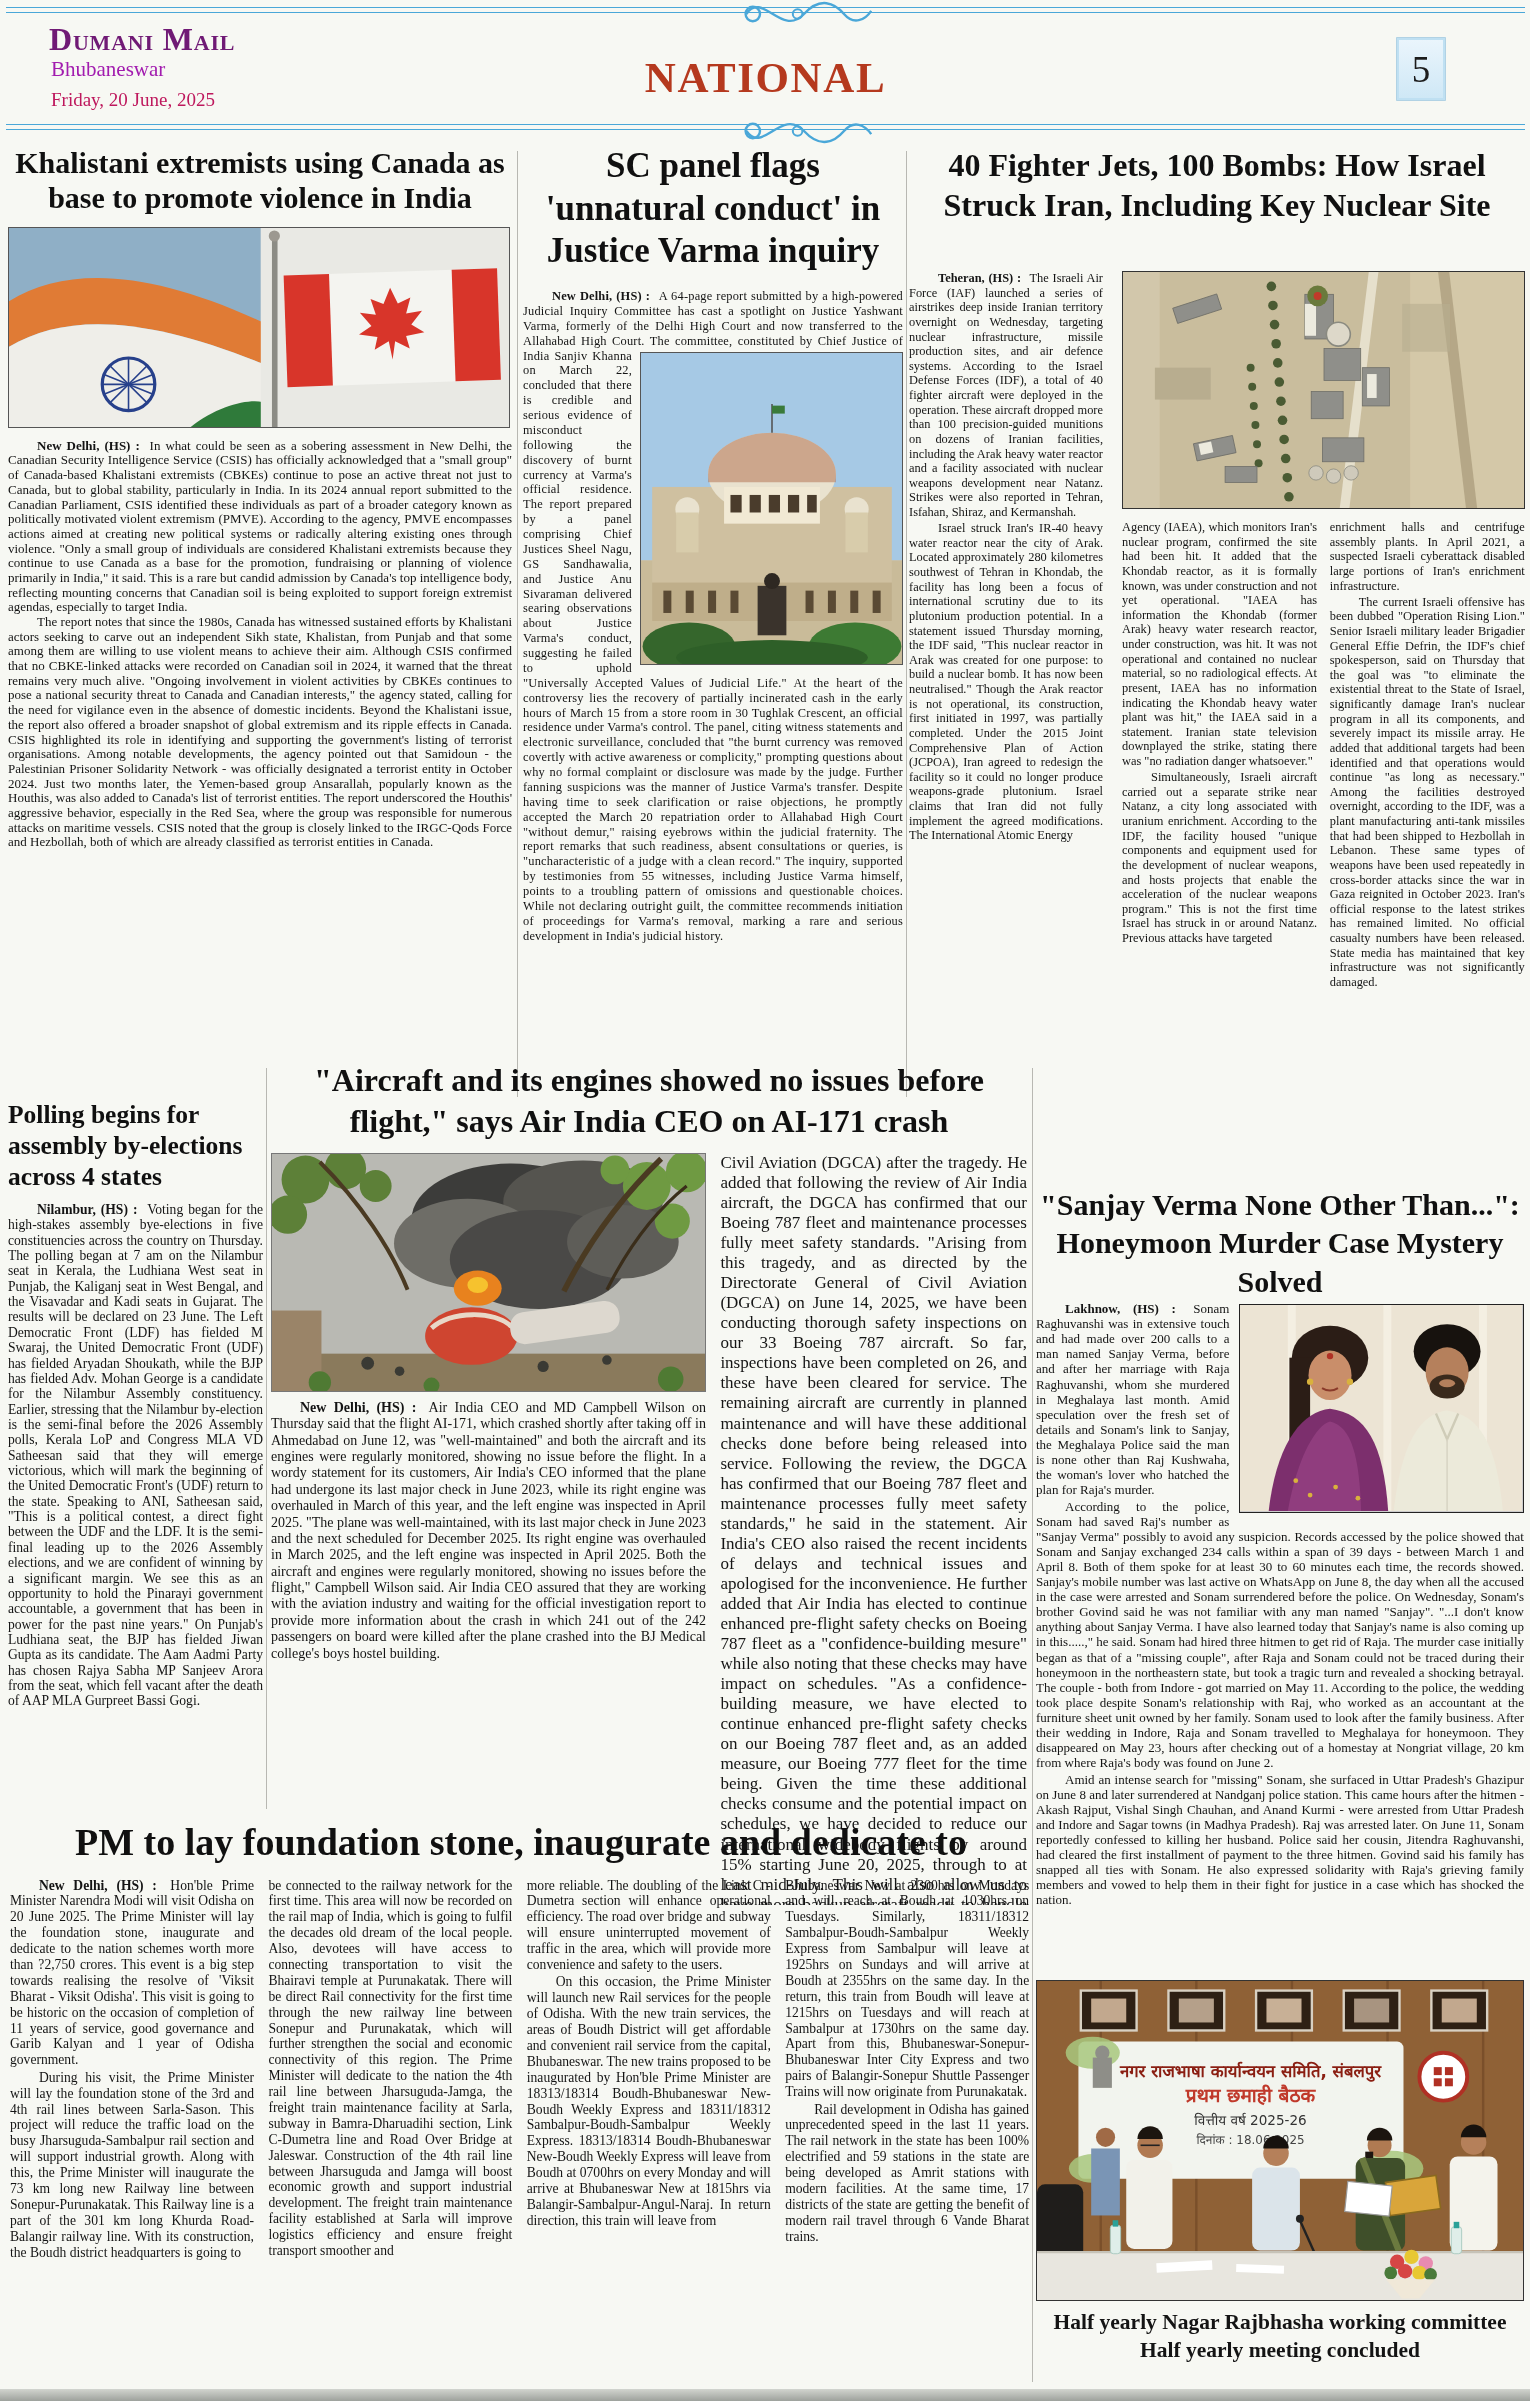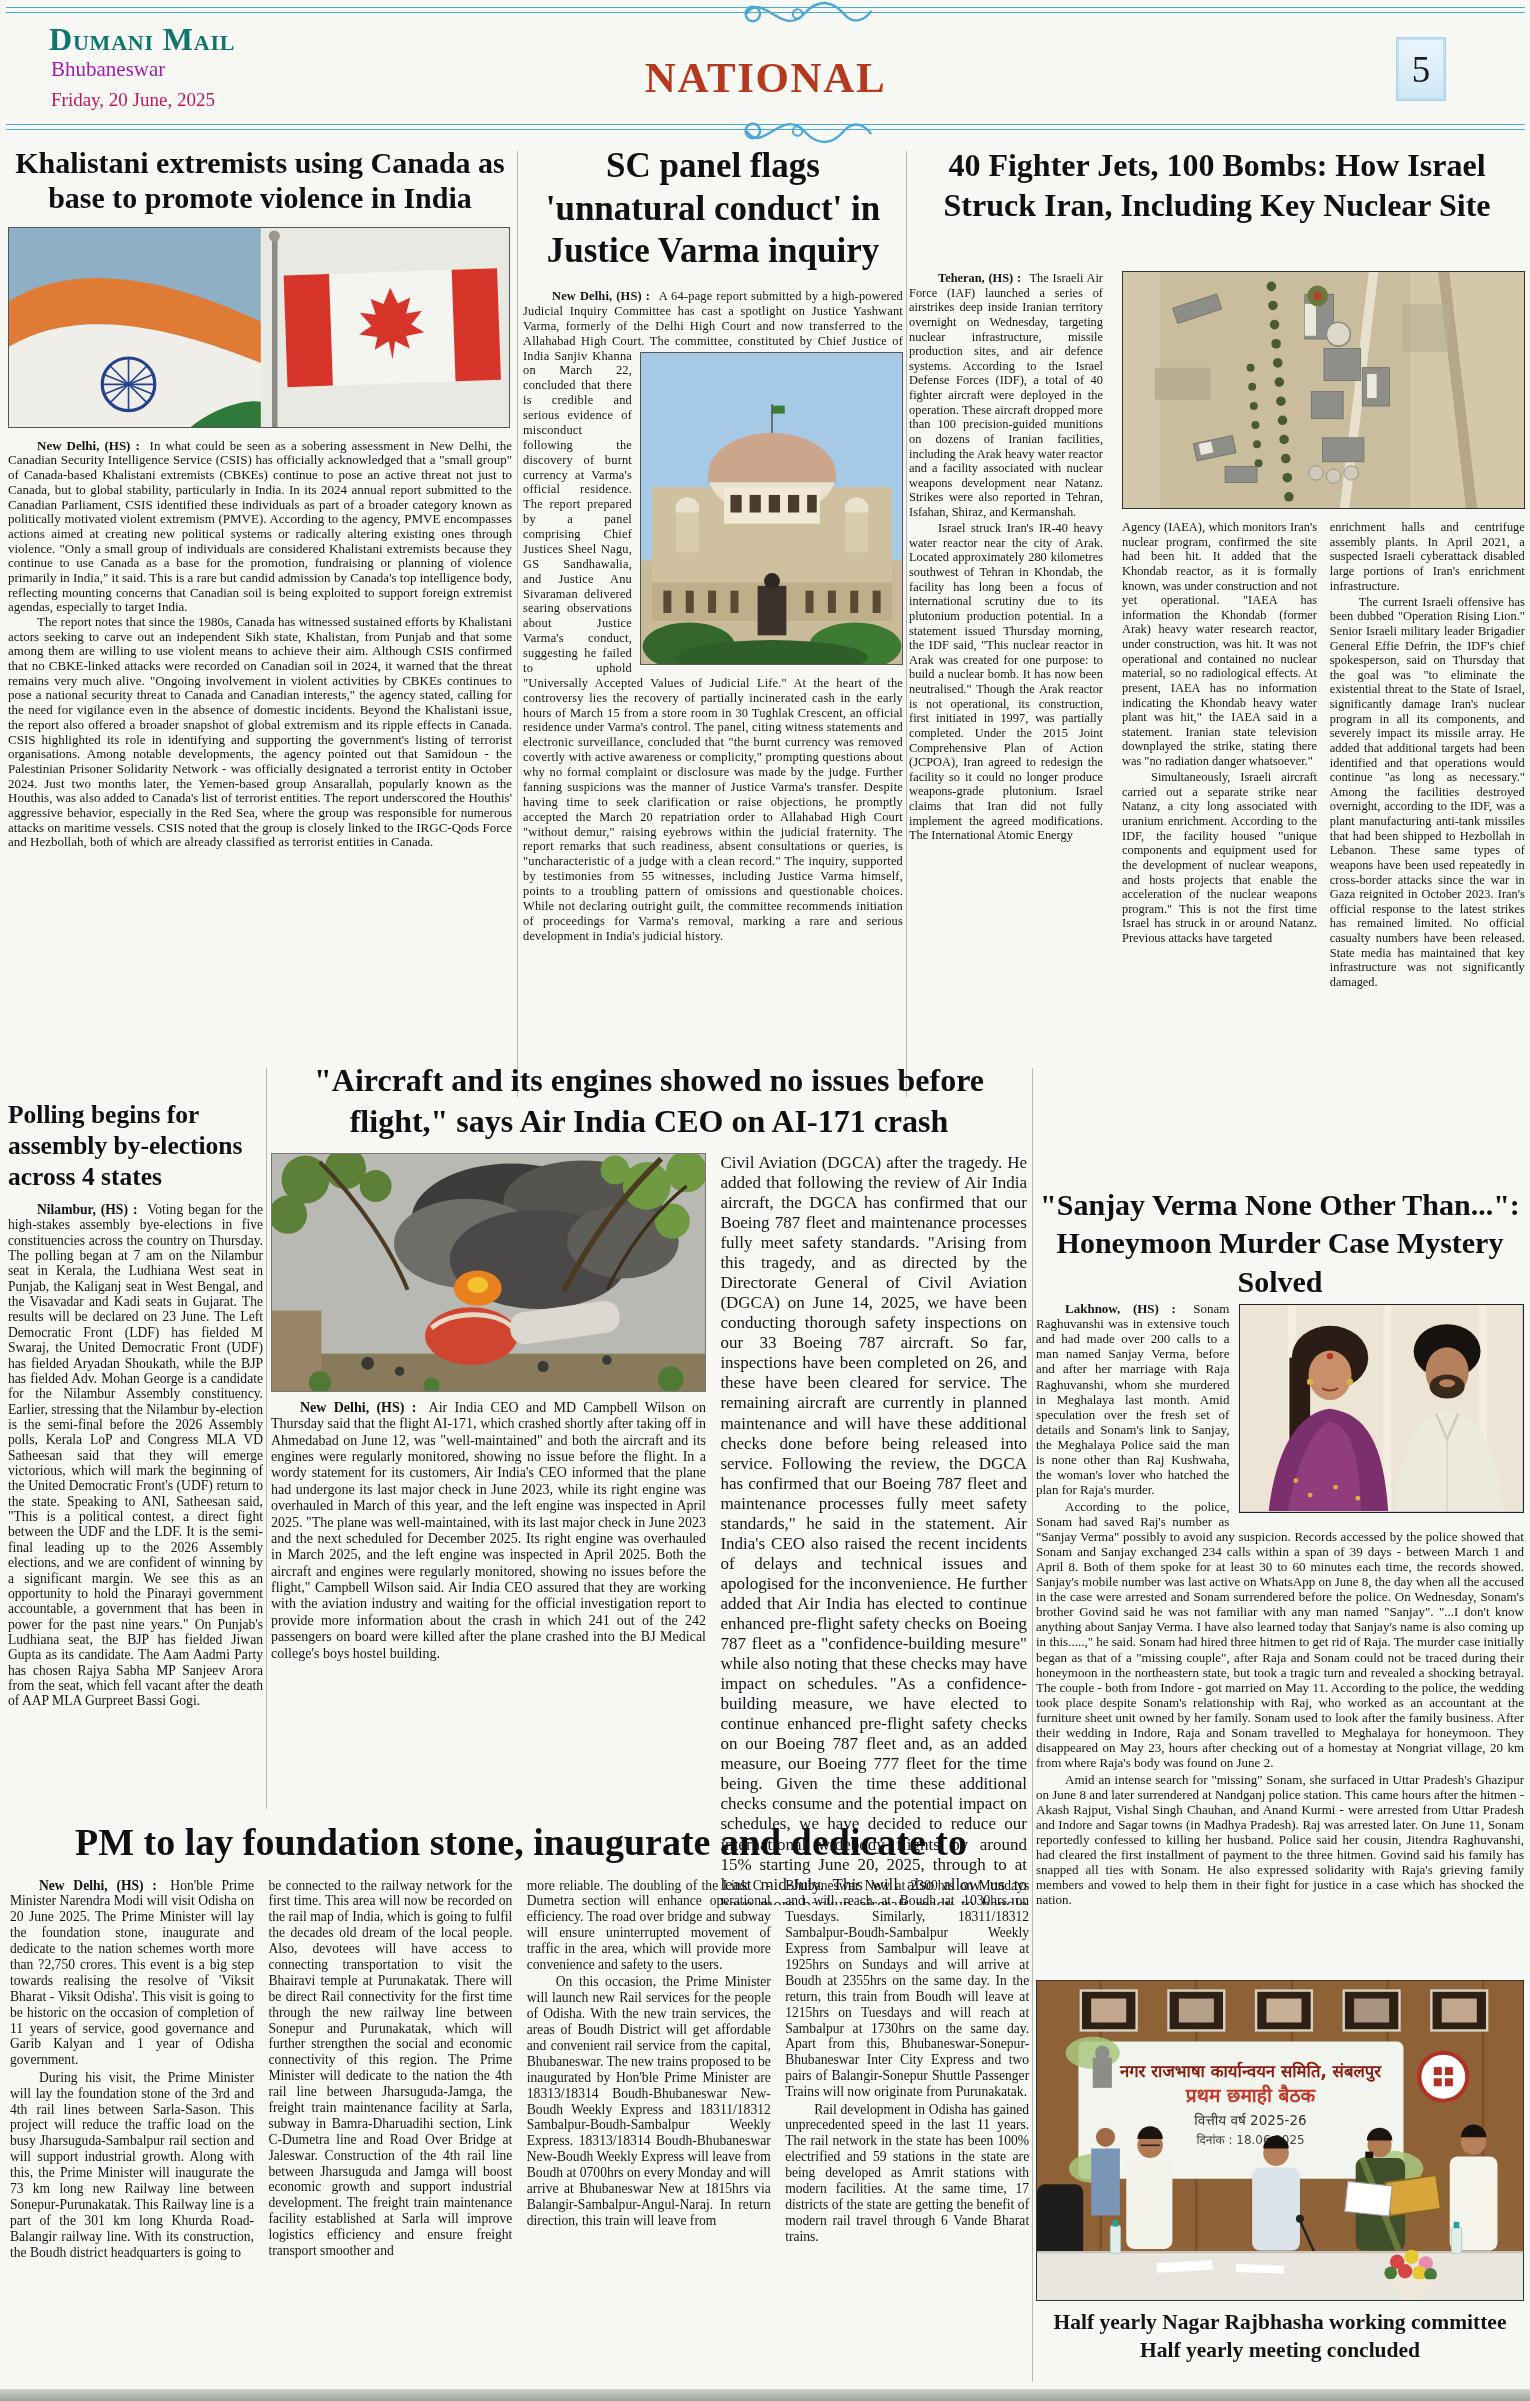--- a/index.html
+++ b/index.html
@@ -9,21 +9,21 @@
     background:#f7f8f3; overflow:hidden;
     font-family:"Liberation Serif","DejaVu Serif",serif; color:#141414;
   }
   
   .h-rule { position:absolute; left:6.4px; right:6.4px; height:5.6px;
     border-top:1.6px solid #4aa7d8; border-bottom:1.6px solid #4aa7d8; }
   .rule-top { top:7.2px; } .rule-bottom { top:124px; }
   .ornament { position:absolute; left:740px; }
   .ornament.o-top { top:-1.6px; } .ornament.o-bottom { top:115px; }
   .masthead-title { position:absolute; left:49px; top:21px;
-    font-variant:small-caps; font-weight:bold; font-size:32px; letter-spacing:0.8px; color:#0f766e; }
+    font-variant:small-caps; font-weight:bold; font-size:32px; letter-spacing:0.8px; color:#701a75; }
   .masthead-city { position:absolute; left:51px; top:57px; font-size:21px; color:#a21caf; }
   .masthead-date { position:absolute; left:51px; top:89px; font-size:19px; color:#be185d; }
   .section-title { position:absolute; left:0; right:0; top:53px; text-align:center;
     font-size:43px; font-weight:bold; letter-spacing:1.6px; color:#b5391e; }
   .page-number-box { position:absolute; left:1397px; top:38px; width:48px; height:62px;
     background:linear-gradient(180deg,#eaf5fc,#cfe8f6); border:2.4px solid #bfe0f2;
     box-shadow:0 0 0 0.8px #9fc9e0; display:flex; align-items:center; justify-content:center;
     font-size:37px; color:#1c1c1c; }
   
   .article { position:absolute; overflow:hidden; }

